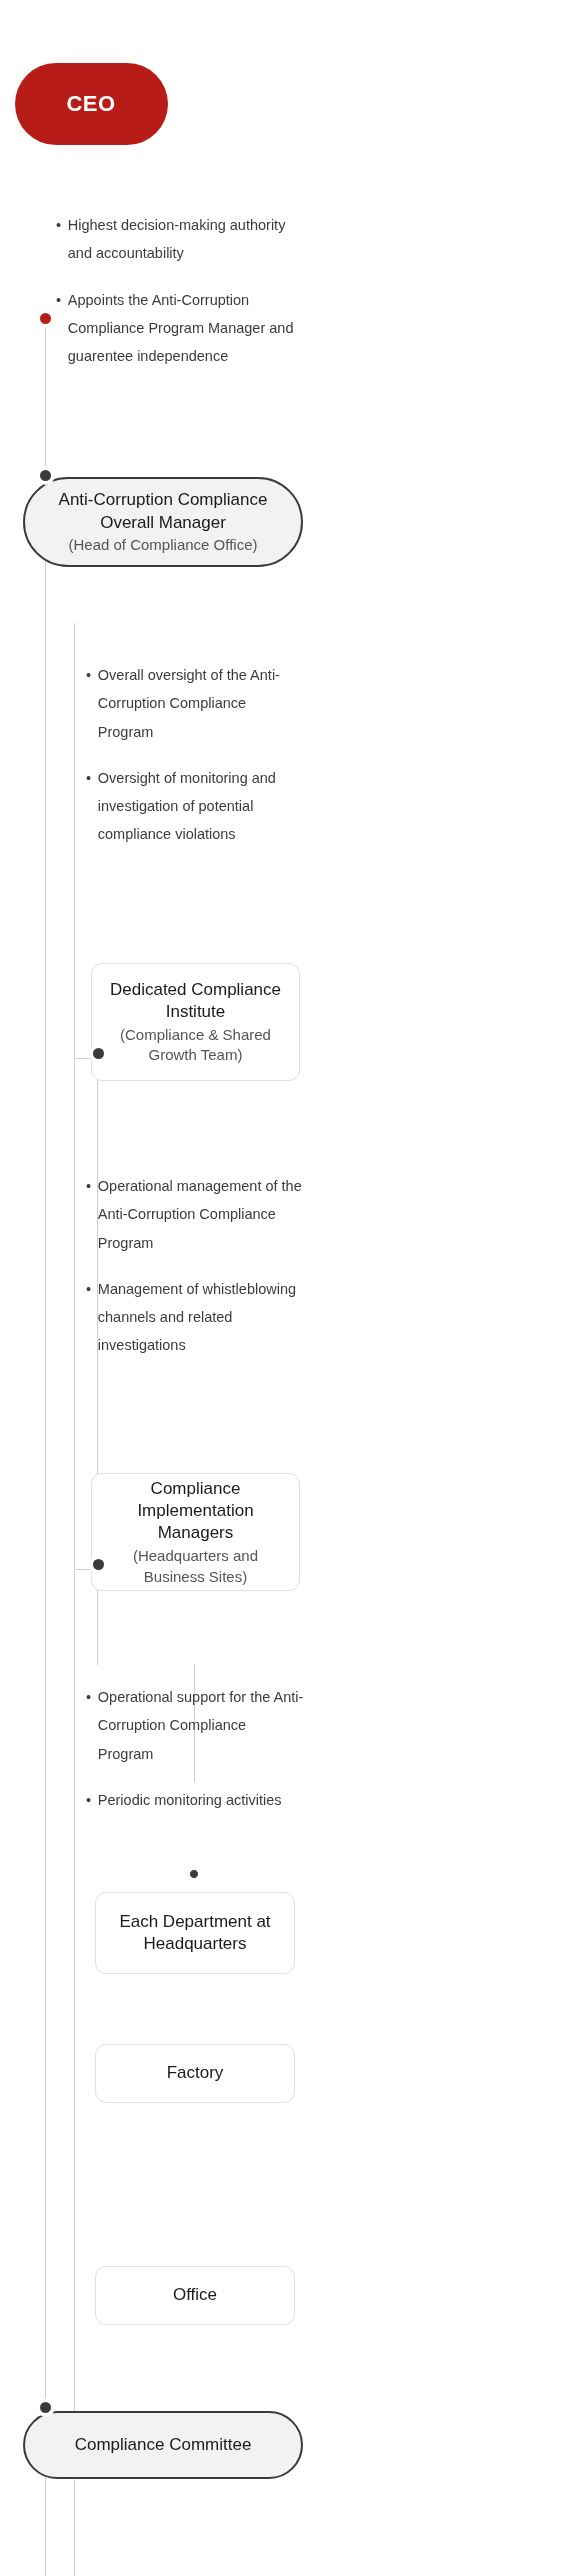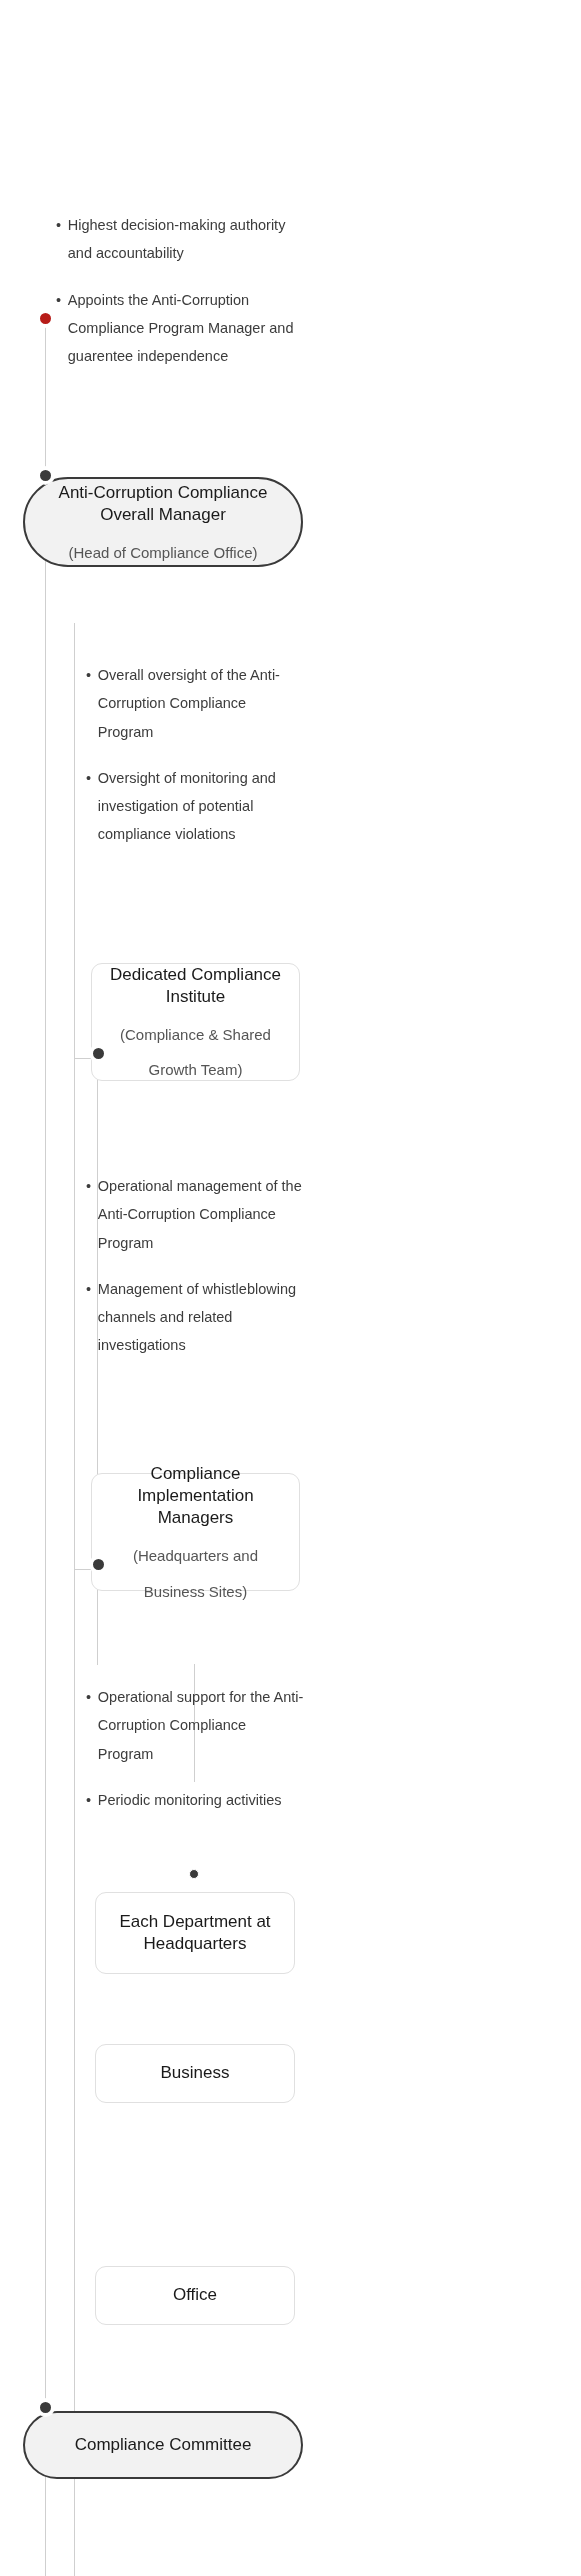--- a/index.html
+++ b/index.html
@@ -90,21 +90,21 @@
     color: #1a1a1a;
     line-height: 1.32;
   }
   .node-title.bold {
     font-weight: 500;
   }
   .node-sub {
     font-size: 13px;
     color: #555555;
     line-height: 1.32;
-    margin-top: 16px;
+    margin-top: 1px;
   }
 
   
   .bullets {
     position: absolute;
     z-index: 4;
   }
   .bullet {
     display: flex;
     align-items: flex-start;
@@ -137,20 +137,23 @@
   <div class="hline" data-name="branch-line-compliance-department" style="left: 74px !important; top: 1058px !important; width: 24.5px !important;"></div>
 
   <div class="hline" data-name="branch-line-implementation-managers" style="left: 74px !important; top: 1569px !important; width: 24.5px !important;"></div>
 
   <div class="vline" data-name="trunk-line-level3-upper" style="left: 97px !important; top: 1058px !important; height: 510px !important;"></div>
 
   <div class="vline" data-name="trunk-line-level3-lower" style="left: 97px !important; top: 1569px !important; height: 96px !important;"></div>
 
   <div class="vline" data-name="connector-to-each-department" style="left: 194px !important; top: 1664px !important; height: 118px !important;"></div>
 
+  <div class="node node-ceo" data-name="node-ceo" style="left: 14.5px !important; top: 63px !important; width: 153px !important; transform-origin: 0px 0px; height: 82px !important;">
+    <span data-name="node-ceo-label">CEO</span>
+  </div>
   <div class="dot red" data-name="connector-dot-ceo" style="left: 37px !important; top: 310px !important; transform-origin: center center;"></div>
 
   <div class="bullets" data-name="bullets-ceo-responsibilities" style="left: 56px !important; top: 211px !important; width: 247px !important; transform-origin: center center;">
     <div class="bullet" data-name="bullet-item">
       <span class="bdot" data-name="bullet-marker">•</span>
       <span class="btext" data-name="bullet-text">Highest decision-making authority and accountability</span>
     </div>
     <div class="bullet" data-name="bullet-item">
       <span class="bdot" data-name="bullet-marker">•</span>
       <span class="btext" data-name="bullet-text">Appoints the Anti-Corruption Compliance Program Manager and guarentee independence</span>
@@ -213,21 +216,21 @@
     </div>
   </div>
   <div class="dot" data-name="connector-dot-each-department" style="left: 189px !important; top: 1869px !important; width: 10px; height: 10px; border-width: 1.8px; transform-origin: center center;"></div>
 
   <div class="node node-light" data-name="node-each-department" style="left: 95px !important; top: 1892px !important; width: 200px !important; padding: 3.6px 12.7px; transform-origin: 0px 0px; height: 82px !important;">
     <span class="node-title bold" data-name="node-each-department-title-line1">Each Department at</span>
     <span class="node-title bold" data-name="node-each-department-title-line2">Headquarters</span>
   </div>
 
   <div class="node node-light" data-name="node-factory" style="left: 95px !important; top: 2044px !important; width: 200px !important; padding: 3.6px 12.7px; transform-origin: 0px 0px; height: 59px !important;">
-    <span class="node-title bold" data-name="node-factory-title">Business</span>
+    <span class="node-title bold" data-name="node-factory-title">Factory</span>
   </div>
 
 
   <div class="node node-light" data-name="node-branch" style="left: 95px !important; top: 2266px !important; width: 200px !important; padding: 3.6px 12.7px; transform-origin: 0px 0px; height: 59px !important;">
     <span class="node-title bold" data-name="node-branch-title">Office</span>
   </div>
 
   <div class="node node-strong" data-name="node-compliance-committee" style="left: 23px !important; top: 2411px !important; width: 280px !important; padding: 3.6px 18px; transform-origin: 0px 0px; height: 68px !important;">
     <span class="node-title bold" data-name="node-compliance-committee-title">Compliance Committee</span>
   </div>

